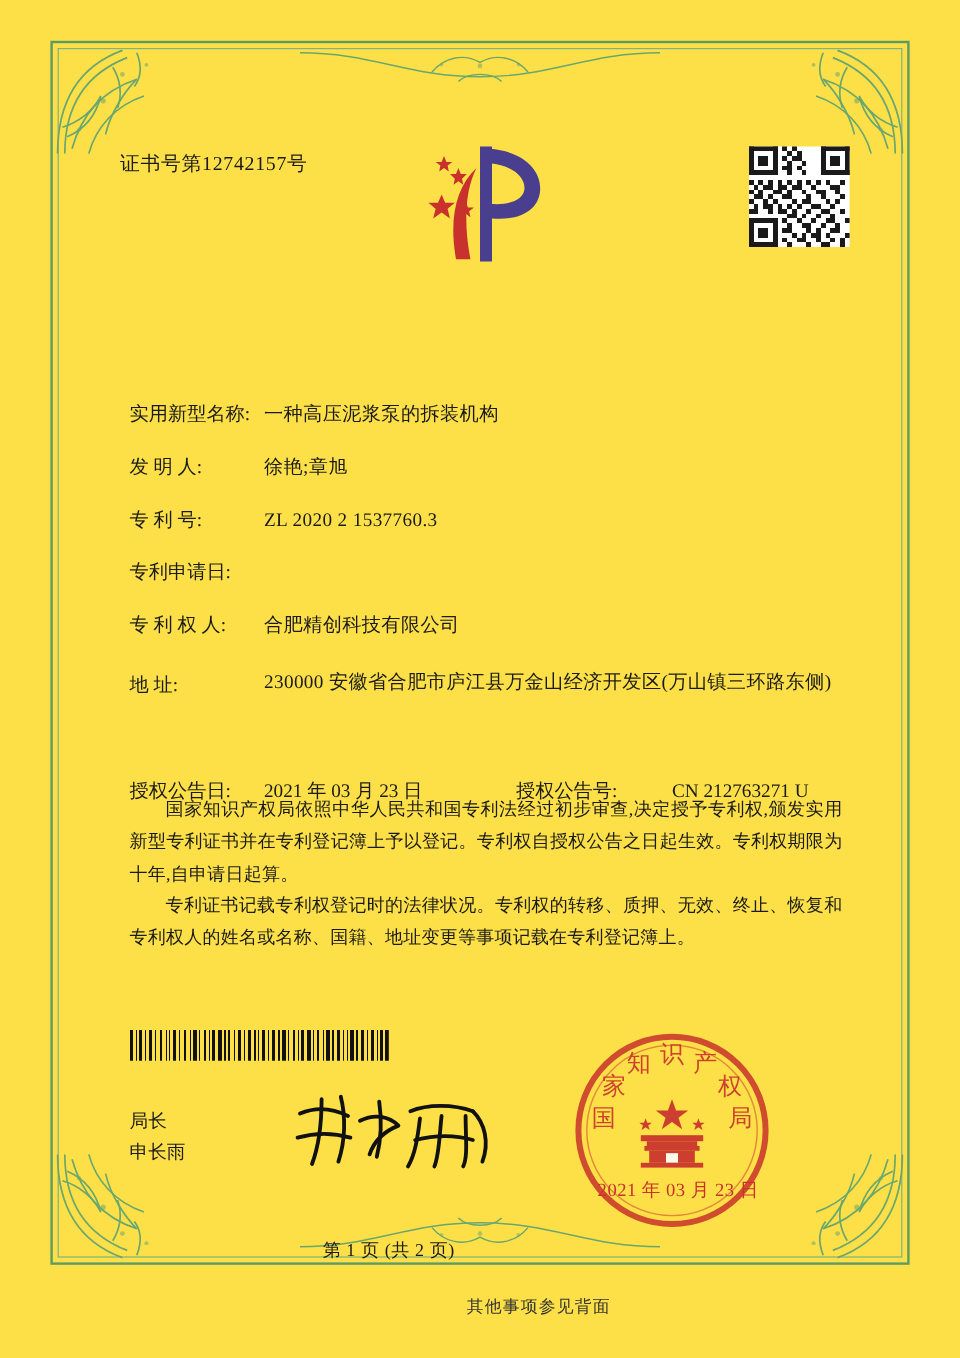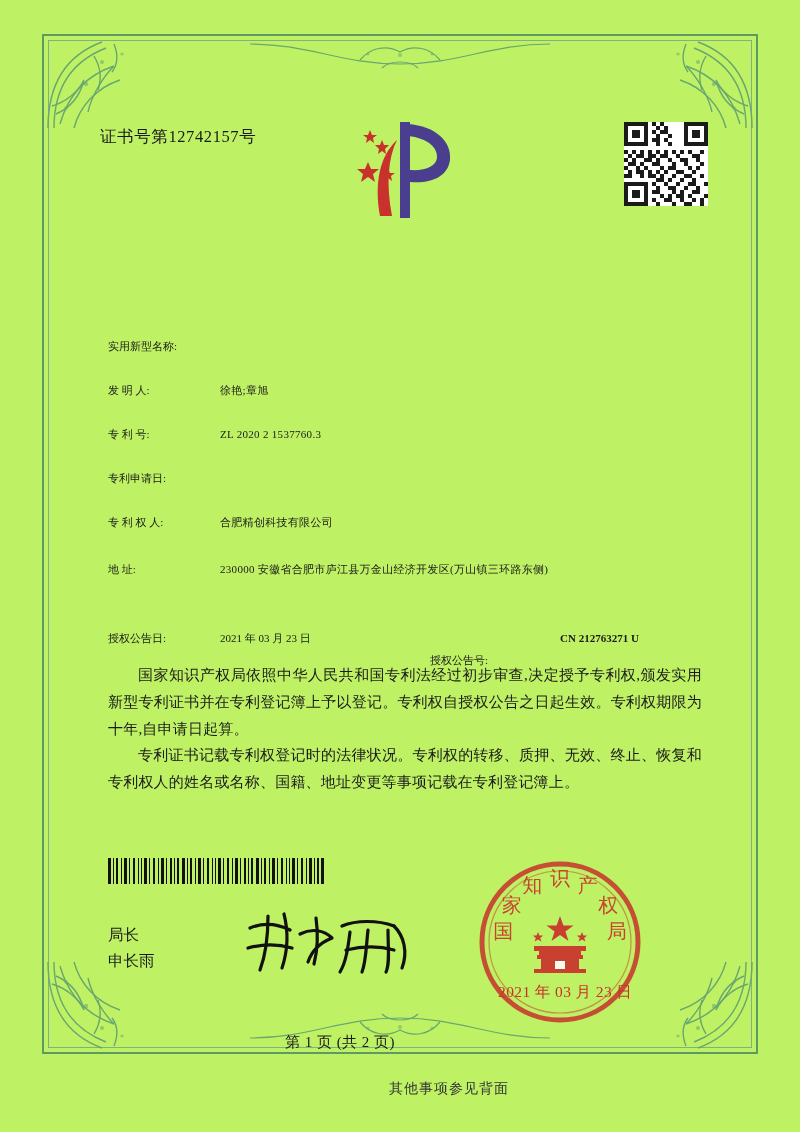--- a/index.html
+++ b/index.html
@@ -14,21 +14,21 @@
     color: #1a1a1a;
     position: relative;
     overflow: hidden;
   }
 
   .page {
     position: absolute;
     left: 0; top: 0;
     width: 800px;
     height: 1132px;
-    background: #bef264;
+    background: #fde047;
   }
 
   
   .border-outer {
     position: absolute;
     left: 42px; top: 34px;
     width: 716px; height: 1020px;
     border: 2px solid #5e9a63;
     box-sizing: border-box;
   }
@@ -91,22 +91,22 @@
   }
 
   
   .fields {
     position: absolute;
     left: 108px; top: 336px;
     width: 600px;
   }
   .frow {
     display: flex;
-    align-items: center;
-    font-size: 11px;
+    align-items: flex-end;
+    font-size: 16px;
     line-height: 20px;
     margin-bottom: 24px;
   }
   .flabel {
     width: 112px;
     flex: 0 0 112px;
     white-space: nowrap;
     letter-spacing: 0px;
   }
   .fvalue {
@@ -116,21 +116,21 @@
   .fvalue.l2 { line-height: 26px; }
 
   .frow.inline { margin-bottom: 10px; }
   .frow .pair-label {
     width: 112px;
     flex: 0 0 112px;
     white-space: nowrap;
   }
   .frow .pair-value { flex: 0 0 210px; }
   .frow .pair2-label { flex: 0 0 130px; white-space: nowrap; margin-top: 44px; }
-  .frow .pair2-value { flex: 1; font-weight: bold; }
+  .frow .pair2-value { flex: 1; }
 
   
   .para {
     position: absolute;
     left: 108px;
     width: 594px;
     font-size: 15px;
     line-height: 27px;
     text-align: justify;
     text-indent: 30px;
@@ -169,21 +169,21 @@
     position: absolute;
     left: 498px; top: 982px;
     font-size: 15.5px;
     color: #c8312c;
     letter-spacing: 0.4px;
   }
 
   
   .page-num {
     position: absolute;
-    left: 16px; top: 1033px;
+    left: 0; top: 1033px;
     width: 648px;
     text-align: center;
     font-size: 15px;
     letter-spacing: 0.5px;
   }
   .footnote {
     position: absolute;
     left: 1px; top: 1080px;
     width: 800px;
     text-align: center;
@@ -439,20 +439,21 @@
           <rect x="38" y="40" width="2" height="2"></rect>
       </g>
     </svg>
   </div>
 
 
   <div class="fields">
 
     <div class="frow">
       <div class="flabel">实用新型名称:</div>
+      <div class="fvalue">一种高压泥浆泵的拆装机构</div>
     </div>
 
     <div class="frow">
       <div class="flabel">发 明 人:</div>
       <div class="fvalue">徐艳;章旭</div>
     </div>
 
     <div class="frow">
       <div class="flabel">专 利 号:</div>
       <div class="fvalue">ZL 2020 2 1537760.3</div>

